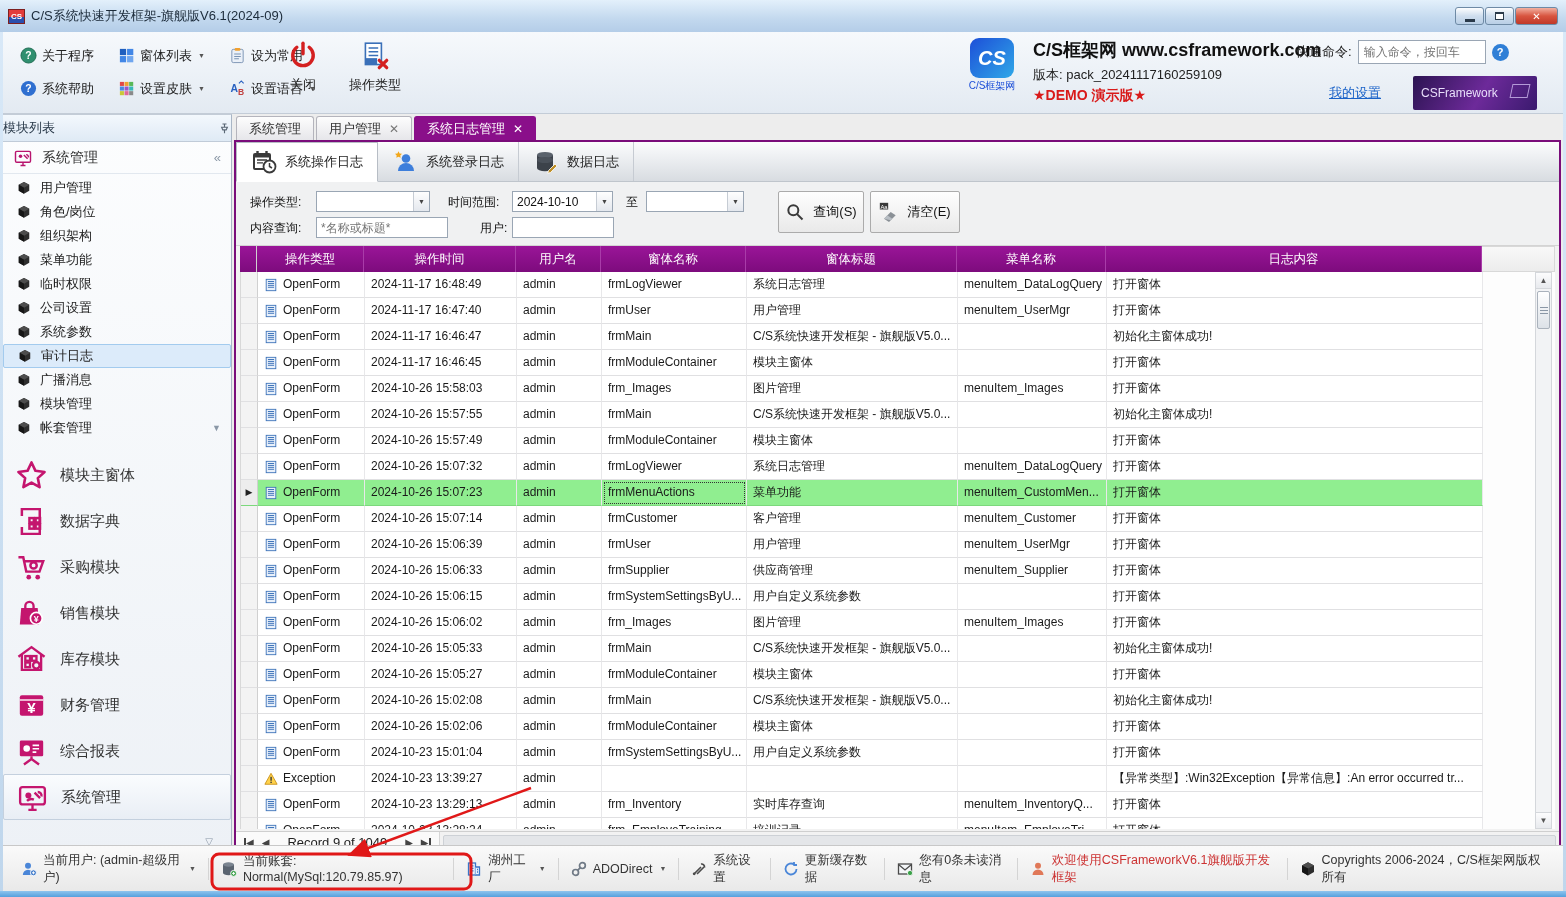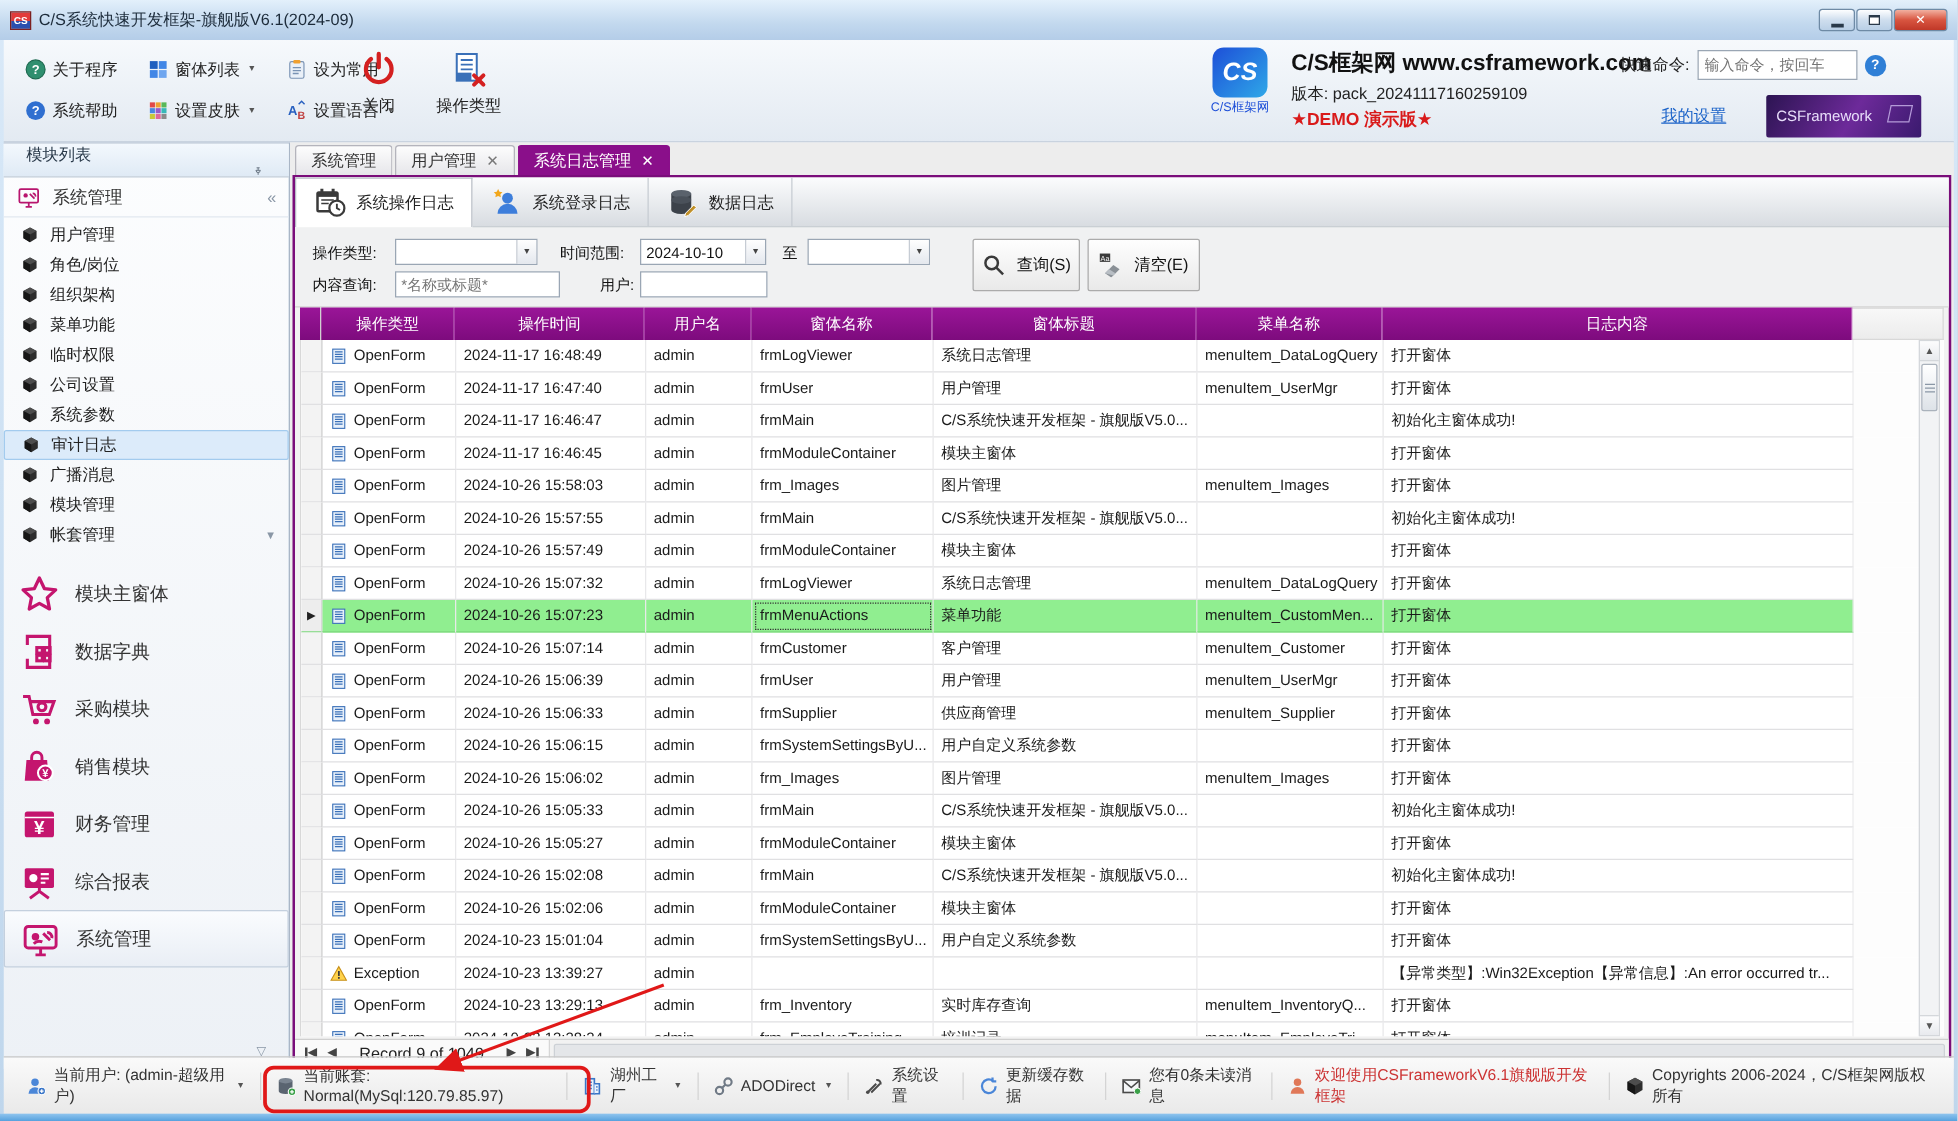--- a/index.html
+++ b/index.html
@@ -46,22 +46,22 @@
   .qc-help{width:17px;height:17px;border-radius:50%;background:#2f7fd6;color:#fff;font-size:11px;font-weight:bold;
            display:flex;align-items:center;justify-content:center;}
   .qc-row2{position:absolute;left:1326px;top:44px;display:flex;align-items:center;gap:32px;}
   .mysettings{font-size:13px;color:#1a62c8;text-decoration:underline;white-space:nowrap;}
   .banner{width:124px;height:34px;background:linear-gradient(120deg,#2c1452,#6d2a9a 55%,#3a1a6e);color:#e8defa;
           font-size:12px;display:flex;align-items:center;padding-left:8px;border-radius:2px;position:relative;}
   .banner::after{content:"";position:absolute;right:8px;top:8px;width:16px;height:12px;border:1px solid #b49ad8;transform:skewX(-12deg);}
   
   .sidebar{position:absolute;left:3px;top:114px;width:229px;bottom:42px;background:linear-gradient(#fcfdfe,#edf1f6);
            border-right:1px solid #a9b6c6;border-top:1px solid #c3ccd7;}
-  .sb-title{height:27px;display:flex;padding:0 18px;font-size:13px;color:#2a3a4a;
-            background:linear-gradient(#f3f8fd,#dfeaf5);border-bottom:1px solid #c0cbd8;flex-direction:column;}
+  .sb-title{height:27px;display:flex;align-items:center;padding:0 0;font-size:13px;color:#2a3a4a;
+            background:linear-gradient(#f3f8fd,#dfeaf5);border-bottom:1px solid #c0cbd8;}
   .sb-title svg{margin-left:auto;width:13px;height:13px;}
   .sb-group{height:32px;display:flex;align-items:center;gap:9px;padding:0 10px;font-size:14px;color:#333;
             border-bottom:1px solid #e2e8ef;}
   .sb-group svg{width:20px;height:20px;}
   .sb-group .collapse{margin-left:auto;color:#8a97a6;font-size:13px;}
   .sb-items{padding-top:2px;}
   .sb-nav-item{height:24px;display:flex;align-items:center;gap:9px;padding:0 10px 0 14px;font-size:13px;color:#222;}
   .sb-nav-item svg{width:14px;height:14px;flex:0 0 auto;}
   .sb-nav-item.sel{background:#dcebfa;border:1px solid #a3cbee;border-radius:2px;}
   .mini-caret{display:none;margin-left:auto;color:#8a97a6;font-size:9px;}
@@ -493,20 +493,33 @@
             <svg viewBox="0 0 24 24">
               <path d="M4.5 8 H16.5 L17.5 20 H3.5 Z" fill="#c4156e"></path>
               <path d="M7.5 10 V6.5 a3 3 0 0 1 6 0 V10" stroke="#c4156e" stroke-width="1.7" fill="none"></path>
               <circle cx="15.5" cy="15.5" r="4.3" fill="#c4156e" stroke="#fff" stroke-width="1.2"></circle>
               <text x="15.5" y="18" font-size="6.5" fill="#fff" text-anchor="middle" font-weight="bold">¥</text>
             </svg>
           </span>
           <span>销售模块</span>
         </div>
 
+        <div class="sb-module">
+          <span style="display:inline-flex">
+            <svg viewBox="0 0 24 24" fill="none" stroke="#c4156e" stroke-width="1.7">
+              <path d="M2.5 10 L12 3 L21.5 10"></path>
+              <path d="M5 8.5 V19.5 H19 V8.5"></path>
+              <rect x="7.5" y="9.5" width="3.4" height="3.4"></rect>
+              <rect x="12.2" y="9.5" width="3.4" height="3.4"></rect>
+              <rect x="7.5" y="14.2" width="3.4" height="3.4"></rect>
+              <circle cx="15.5" cy="16.2" r="2.4"></circle>
+            </svg>
+          </span>
+          <span>库存模块</span>
+        </div>
 
         <div class="sb-module">
           <span style="display:inline-flex">
             <svg viewBox="0 0 24 24">
               <rect x="3.5" y="4.5" width="17" height="15" rx="1.5" fill="#c4156e"></rect>
               <path d="M3.5 8 h17" stroke="#fff" stroke-width="1"></path>
               <text x="12" y="17.5" font-size="11" fill="#fff" text-anchor="middle" font-weight="bold">¥</text>
             </svg>
           </span>
           <span>财务管理</span>

